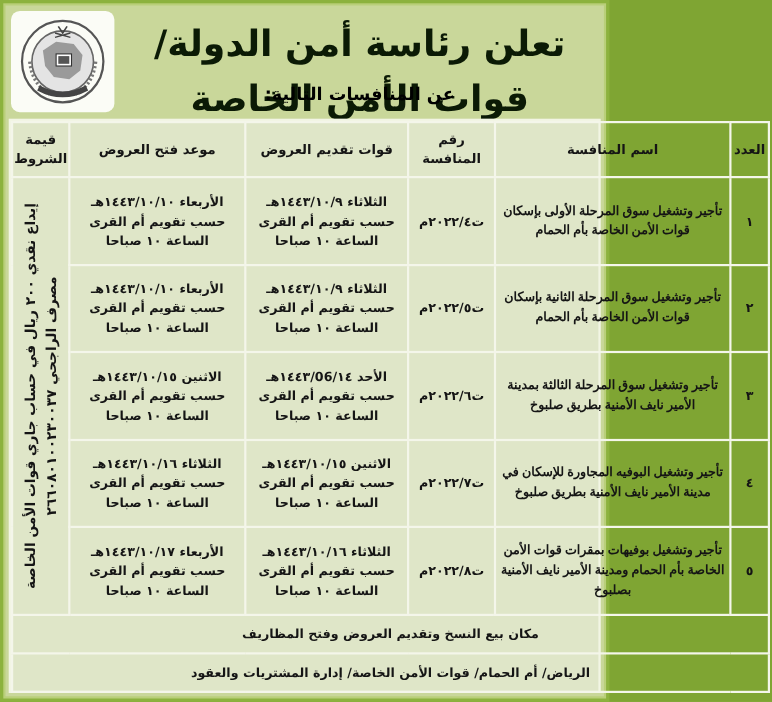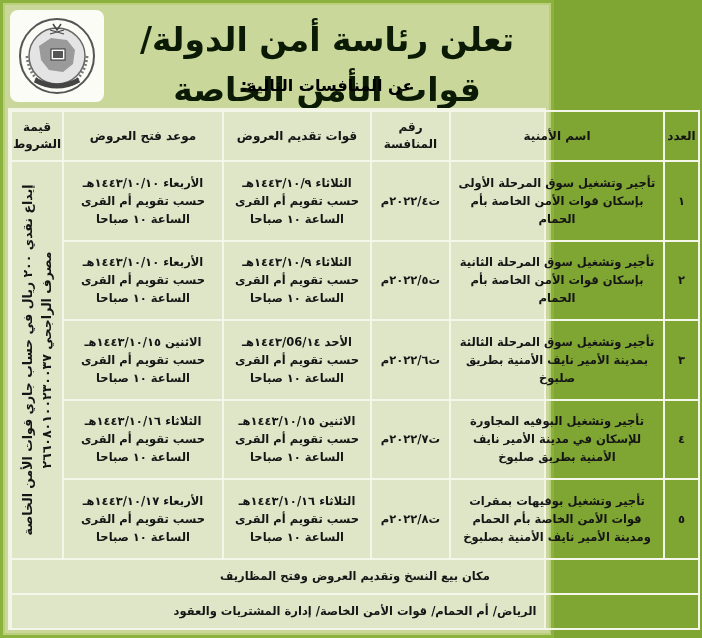--- a/index.html
+++ b/index.html
@@ -47,21 +47,21 @@
     table-layout: fixed;
   }
   table.tenders th, table.tenders td {
     border: 2px solid #f4f6ea;
     text-align: center; vertical-align: middle;
     font-weight: bold; color: #151515;
   }
   table.tenders th { height: 50px; font-size: 12px; line-height: 17px; }
   table.tenders td { font-size: 11.5px; line-height: 18px; }
   td.num { font-size: 12px; }
-  td.name { font-size: 14.5px; line-height: 22px; padding: 0 4px; }
+  td.name { font-size: 14.5px; line-height: 22px; padding: 0 4px; font-family: Liberation Serif, serif; }
   td.code { font-size: 12px; }
   td.date { font-size: 11.5px; line-height: 19px; margin-top: 20px; }
   tr.row { height: 79.5px; }
   td.fee {
     position: relative; padding: 0;
   }
   .fee-text {
     position: absolute; left: 50%; top: 50%;
     transform: translate(-50%, -50%) rotate(-90deg);
     width: 380px; text-align: center; direction: rtl;
@@ -101,21 +101,21 @@
             <col style="width:35px">
             <col style="width:214px">
             <col style="width:79px">
             <col style="width:148px">
             <col style="width:160px">
             <col style="width:52px">
           </colgroup>
           <thead>
             <tr>
               <th>العدد</th>
-              <th>اسم الأمنية</th>
+              <th>اسم المنافسة</th>
               <th>رقم المنافسة</th>
               <th>قوات تقديم العروض</th>
               <th>موعد فتح العروض</th>
               <th>
                 <div>قيمة</div>
                 <div>الشروط</div>
               </th>
             </tr>
           </thead>
           <tbody>

